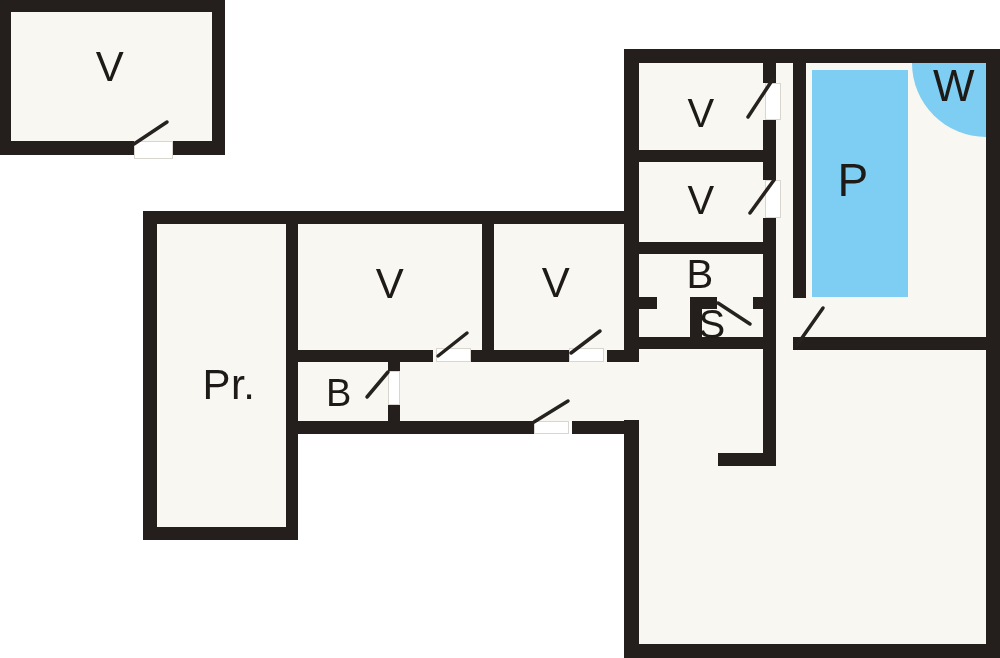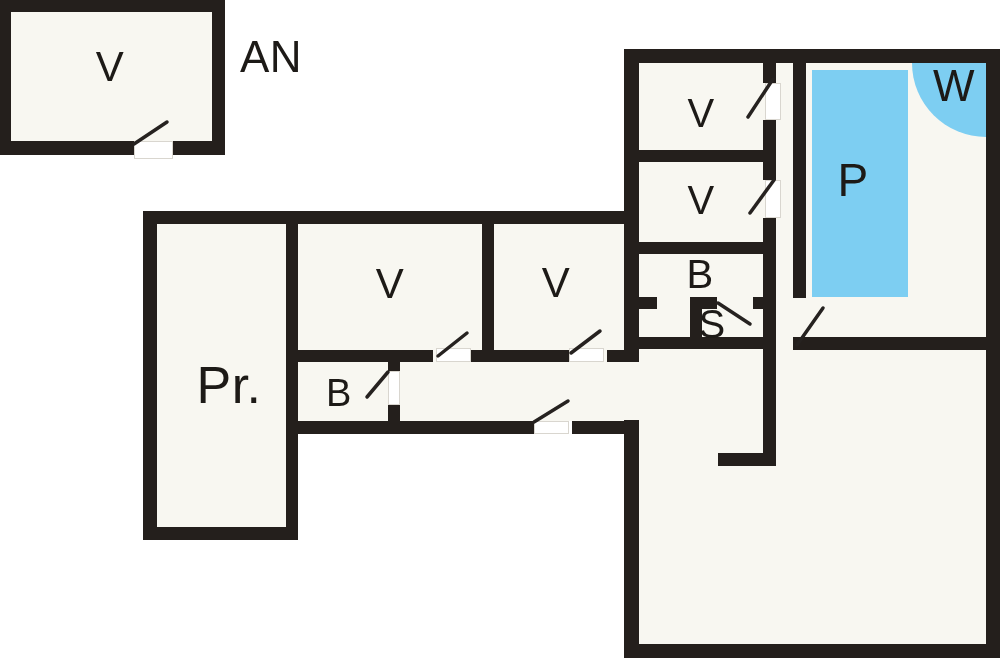--- a/index.html
+++ b/index.html
@@ -109,22 +109,21 @@
       <line x1="438" y1="356" x2="467" y2="333" stroke="#262220" stroke-width="3.5" stroke-linecap="round"></line>
       <line x1="571" y1="353" x2="600" y2="331" stroke="#262220" stroke-width="3.5" stroke-linecap="round"></line>
       <line x1="388" y1="372" x2="367" y2="397" stroke="#262220" stroke-width="3.5" stroke-linecap="round"></line>
       <line x1="534" y1="422" x2="568" y2="401" stroke="#262220" stroke-width="3.5" stroke-linecap="round"></line>
       <line x1="748" y1="117" x2="773" y2="79" stroke="#262220" stroke-width="3.5" stroke-linecap="round"></line>
       <line x1="750" y1="213" x2="774" y2="180" stroke="#262220" stroke-width="3.5" stroke-linecap="round"></line>
       <line x1="718" y1="303" x2="750" y2="324" stroke="#262220" stroke-width="3.5" stroke-linecap="round"></line>
       <line x1="797" y1="345" x2="823" y2="308" stroke="#262220" stroke-width="3.5" stroke-linecap="round"></line>
     </svg>
 <div class="room-label" style="left: 110px; top: 67px; font-size: 42px;">V</div>
-    <div class="room-label" style="left: 271px; top: 57px; font-size: 44px;">AN</div>
-    <div class="room-label" style="left: 229px; top: 385px; font-size: 52px;">Pr.</div>
+    <div class="room-label" style="left: 229px; top: 385px; font-size: 42px;">Pr.</div>
     <div class="room-label" style="left: 390px; top: 284px; font-size: 42px;">V</div>
     <div class="room-label" style="left: 556px; top: 283px; font-size: 42px;">V</div>
     <div class="room-label" style="left: 339px; top: 393px; font-size: 38px;">B</div>
     <div class="room-label" style="left: 701px; top: 113px; font-size: 40px;">V</div>
     <div class="room-label" style="left: 701px; top: 200px; font-size: 40px;">V</div>
     <div class="room-label" style="left: 700px; top: 274px; font-size: 40px;">B</div>
     <div class="room-label" style="left: 712px; top: 324px; font-size: 40px;">S</div>
     <div class="room-label" style="left: 853px; top: 180px; font-size: 46px;">P</div>
     <div class="room-label" style="left: 954px; top: 86px; font-size: 44px;">W</div>
   </div>

